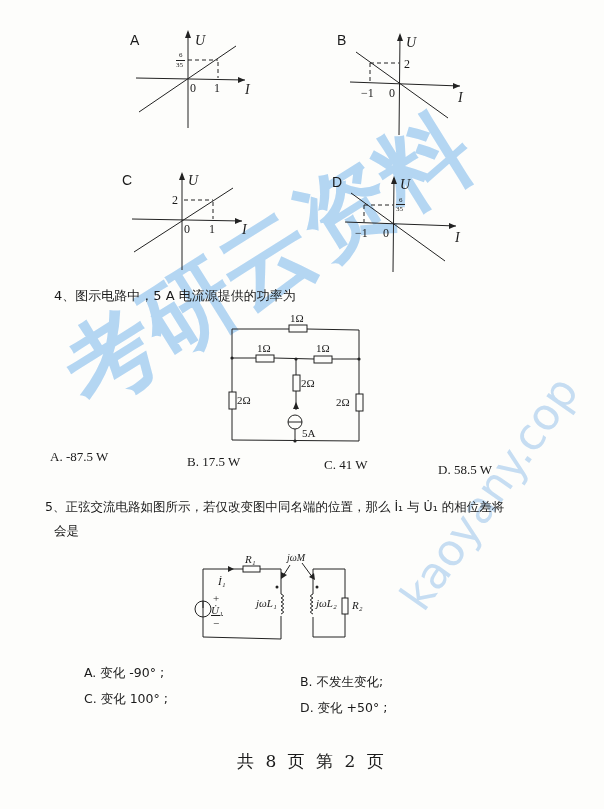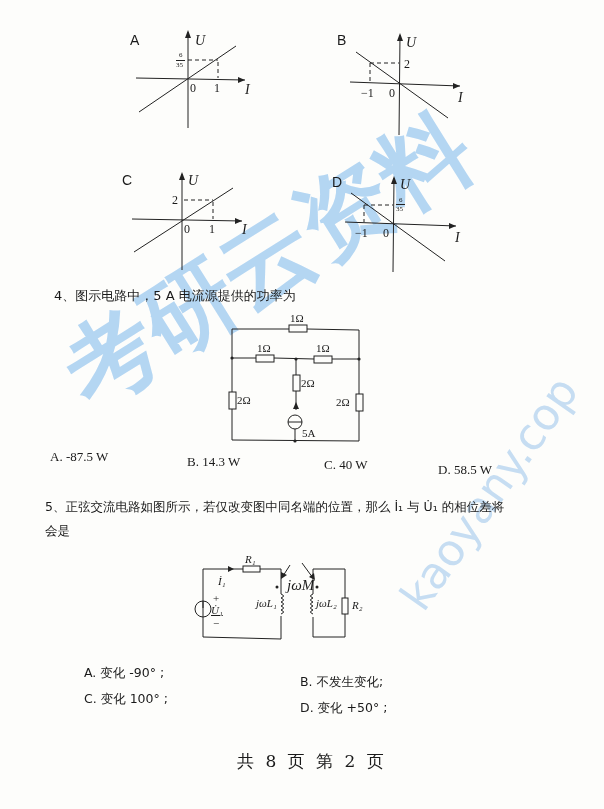--- a/index.html
+++ b/index.html
@@ -147,26 +147,26 @@
 </div>
 <div class="abs opt" style="left:290px;top:312px;font-size:11px;">1Ω</div>
 <div class="abs opt" style="left:257px;top:342px;font-size:11px;">1Ω</div>
 <div class="abs opt" style="left:316px;top:342px;font-size:11px;">1Ω</div>
 <div class="abs opt" style="left:301px;top:377px;font-size:11px;">2Ω</div>
 <div class="abs opt" style="left:237px;top:394px;font-size:11px;">2Ω</div>
 <div class="abs opt" style="left:336px;top:396px;font-size:11px;">2Ω</div>
 <div class="abs opt" style="left:302px;top:427px;font-size:11px;">5A</div>
 
 <div class="abs opt" style="left:50px;top:449px;">A. -87.5 W</div>
-<div class="abs opt" style="left:187px;top:454px;">B. 14.3 W</div>
-<div class="abs opt" style="left:324px;top:457px;">C. 40 W</div>
+<div class="abs opt" style="left:187px;top:454px;">B. 17.5 W</div>
+<div class="abs opt" style="left:324px;top:457px;">C. 41 W</div>
 <div class="abs opt" style="left:438px;top:462px;">D. 58.5 W</div>
 
 <div class="abs q" style="left:45px;top:499px;font-size:12.5px;">5、正弦交流电路如图所示，若仅改变图中同名端的位置，那么 İ₁ 与 U̇₁ 的相位差将</div>
-<div class="abs q" style="left:45px;top:523px;font-size:12.5px;font-family:Liberation Mono, monospace;">会是</div>
+<div class="abs q" style="left:54px;top:523px;font-size:12.5px;font-family:Liberation Mono, monospace;">会是</div>
 
 <div>
 <svg width="1" height="1" style="left:0;top:0;">
 
   <polyline class="ln" points="203,608 203,569 243,569"></polyline>
   <polygon points="234,569 228,566 228,572" fill="#222"></polygon>
   <rect x="243" y="566" width="17" height="6" class="ln"></rect>
   <polyline class="ln" points="260,569 281,569 281,578"></polyline>
   <circle cx="203" cy="609" r="8" class="ln"></circle>
   <line class="ln" x1="203" y1="601" x2="203" y2="617"></line>
@@ -187,21 +187,21 @@
   <polygon points="281,579 281,572 287,575" fill="#222"></polygon>
   <line class="ln" x1="302" y1="563" x2="313" y2="578"></line>
   <polygon points="315,580 309,577 314,573" fill="#222"></polygon>
 </svg>
 </div>
 <div class="abs t-it" style="left:245px;top:553px;font-size:11px;">R₁</div>
 <div class="abs t-it" style="left:218px;top:575px;font-size:11px;">İ₁</div>
 <div class="abs opt" style="left:213px;top:592px;font-size:11px;">+</div>
 <div class="abs t-it" style="left:211px;top:604px;font-size:11px;text-decoration:underline;">U̇₁</div>
 <div class="abs opt" style="left:213px;top:617px;font-size:11px;">−</div>
-<div class="abs t-it" style="left:287px;top:552px;font-size:15px;margin-top:25px;">jωM</div>
+<div class="abs t-it" style="left:287px;top:552px;font-size:10px;">jωM</div>
 <div class="abs t-it" style="left:256px;top:597px;font-size:11px;">jωL₁</div>
 <div class="abs t-it" style="left:316px;top:597px;font-size:11px;">jωL₂</div>
 <div class="abs t-it" style="left:352px;top:599px;font-size:11px;">R₂</div>
 
 <div class="abs opt-cn" style="left:84px;top:665px;">A.  变化 -90° ;</div>
 <div class="abs opt-cn" style="left:300px;top:674px;">B.  不发生变化;</div>
 <div class="abs opt-cn" style="left:84px;top:691px;">C.  变化 100° ;</div>
 <div class="abs opt-cn" style="left:300px;top:700px;">D.  变化 +50° ;</div>
 
 <div class="abs footer" style="left:198px;top:750px;margin-left:39px;">共 8 页   第 2 页</div>

